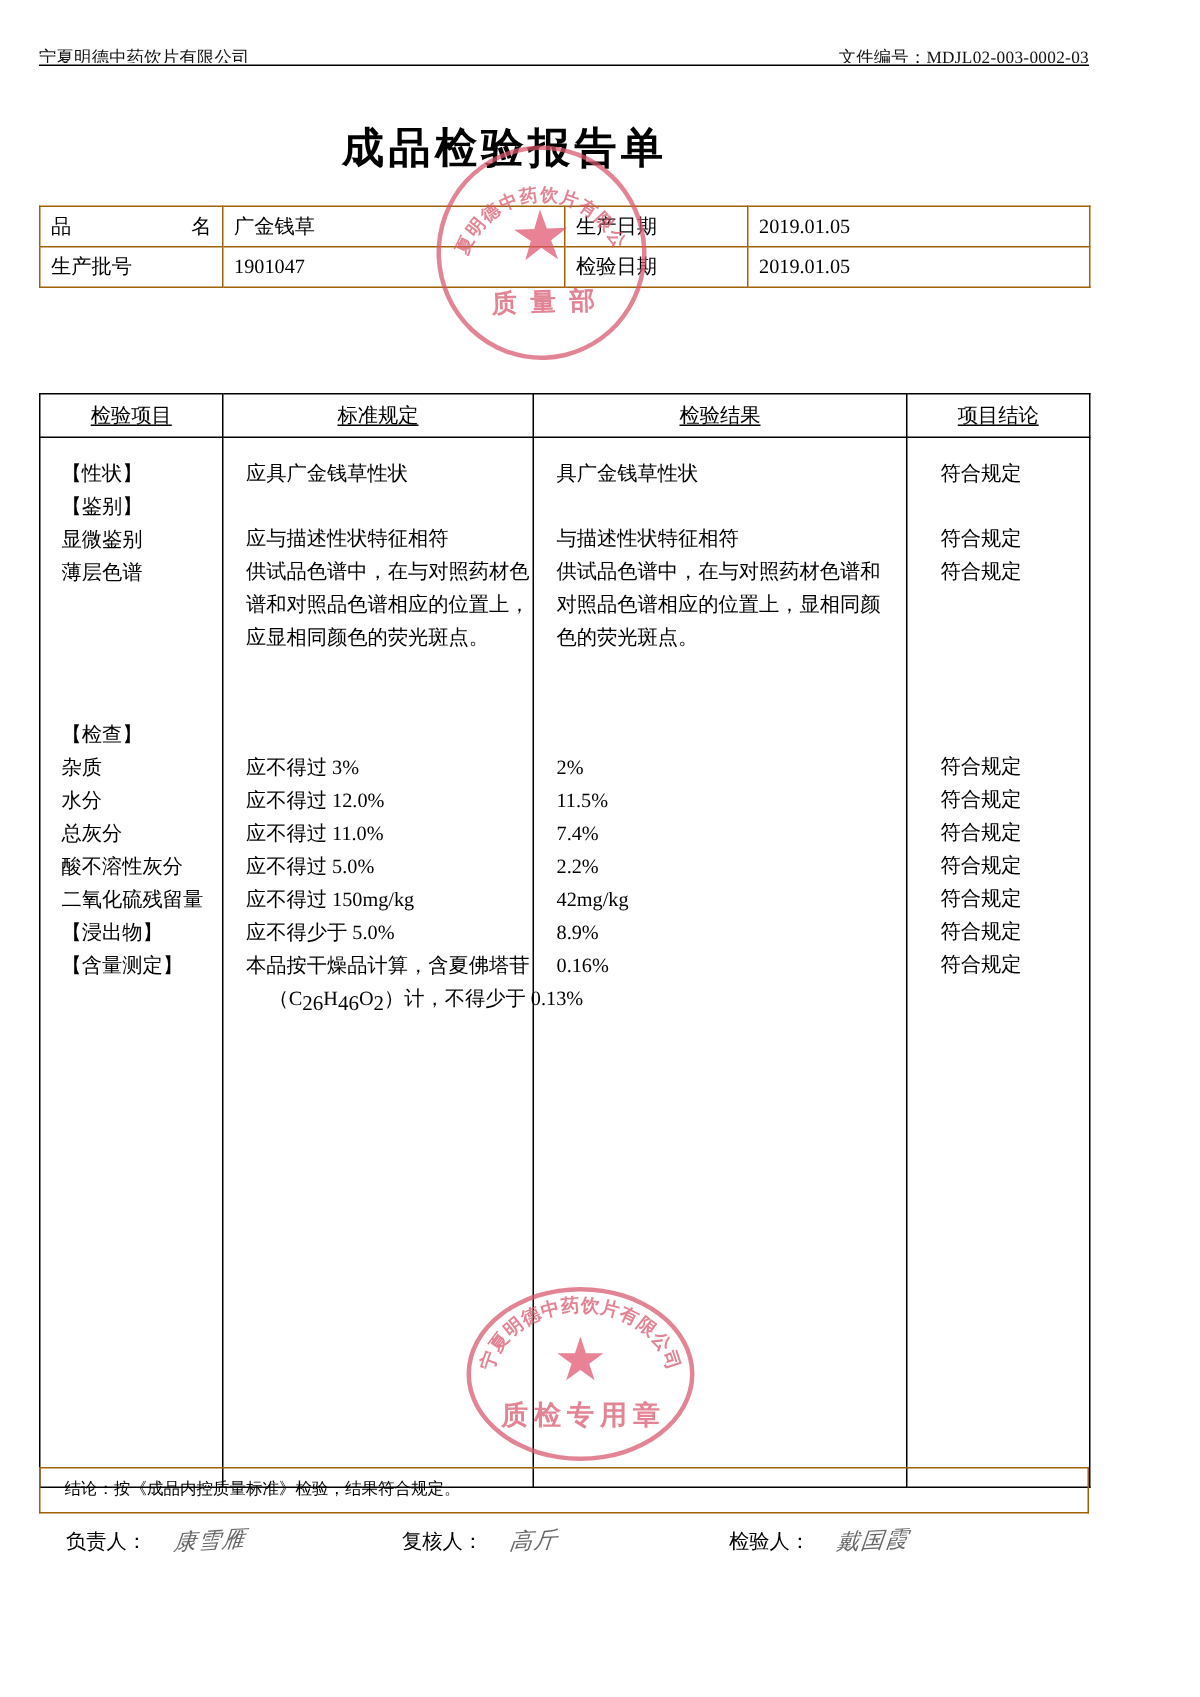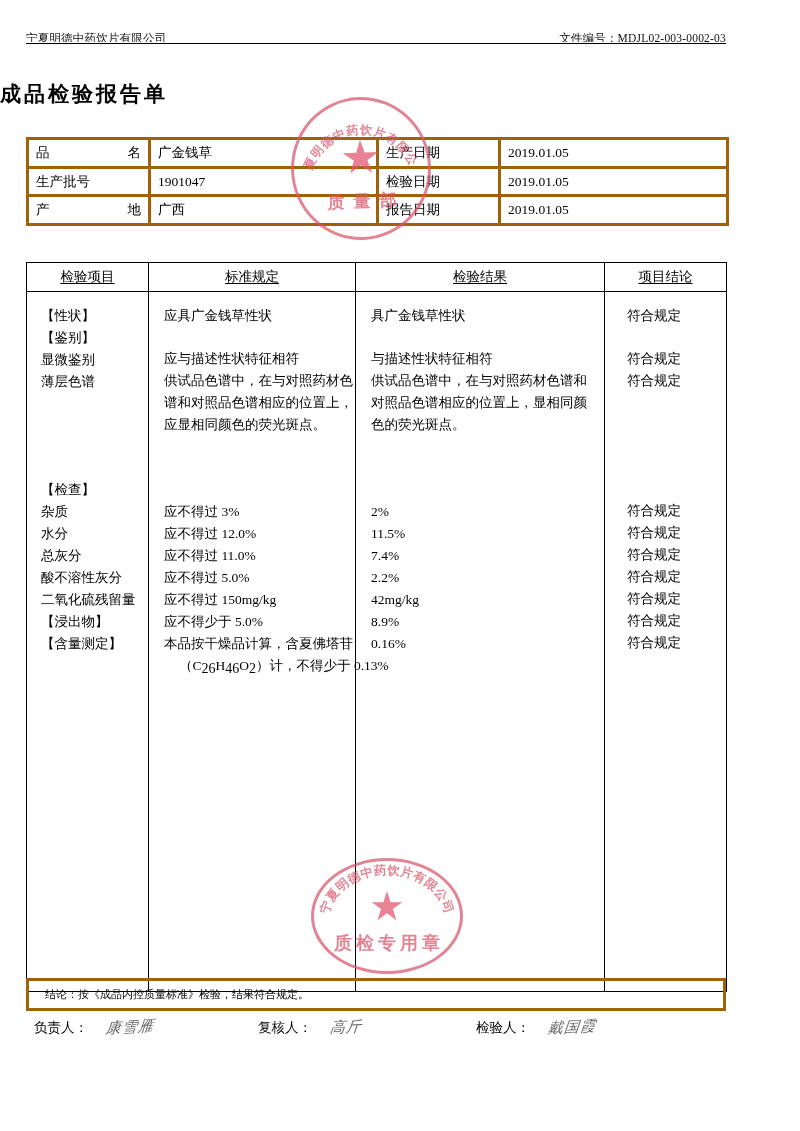--- a/index.html
+++ b/index.html
@@ -25,31 +25,32 @@
   }
   .run-head span { display:block; transform: translateY(4px); }
   .run-head-rule {
     position:absolute; left:26px; top:43px; width:700px; height:0;
     border-top:1.6px solid #000;
   }
 
   
   .doc-title {
     position:absolute; left:0; top:80px; width:673px;
-    font-size:21px; font-weight:bold; letter-spacing:3px;
+    text-align:center;
+    font-size:28px; font-weight:bold; letter-spacing:3px;
   }
 
   
   .tbl {
     position:absolute; left:26px; width:700px;
     border-collapse:collapse;
     table-layout:fixed;
   }
   .tbl td {
-    border:3px solid #a16207;
+    border:1px solid #a16207;
     padding:3px 7px;
     font-size:13.5px;
     vertical-align:middle;
     line-height:1.45;
   }
 
   
   .info-tbl { top:137px; }
   .info-tbl td { height:27px; }
   .lbl {
@@ -87,21 +88,21 @@
   sub { font-size:14px; vertical-align:baseline; position:relative; top:3px; }
 
   
   .concl-tbl { top:978px; }
   .concl-tbl td {
     height:30px; font-size:11px; padding-left:16px; vertical-align:middle;
   }
 
   
   .sig-row {
-    position:absolute; left:26px; top:1018px; width:700px; height:44px;
+    position:absolute; left:36px; top:1018px; width:700px; height:44px;
   }
   .sig {
     position:absolute; top:0; display:flex; align-items:baseline;
     font-size:13.5px; white-space:nowrap;
   }
   .sig-1 { left:8px; }
   .sig-2 { left:232px; }
   .sig-3 { left:450px; }
   .sig-name {
     margin-left:18px;
@@ -168,26 +169,20 @@
         <tr>
       <td class="lbl">品　　名</td>
       <td class="val">广金钱草</td>
       <td class="lbl lbl-n">生产日期</td>
       <td class="val-r">2019.01.05</td>
     </tr>
     <tr>
       <td class="lbl lbl-n">生产批号</td>
       <td class="val">1901047</td>
       <td class="lbl lbl-n">检验日期</td>
-      <td class="val-r">2019.01.05</td>
-    </tr>
-    <tr>
-      <td class="lbl">产　　地</td>
-      <td class="val">广西</td>
-      <td class="lbl lbl-n">报告日期</td>
       <td class="val-r">2019.01.05</td>
     </tr>
   </tbody>
     </table>
 
   <table class="tbl main-tbl">
     <tbody>
         <tr>
       <td class="th c1"><u>检验项目</u></td>
       <td class="th c2"><u>标准规定</u></td>

